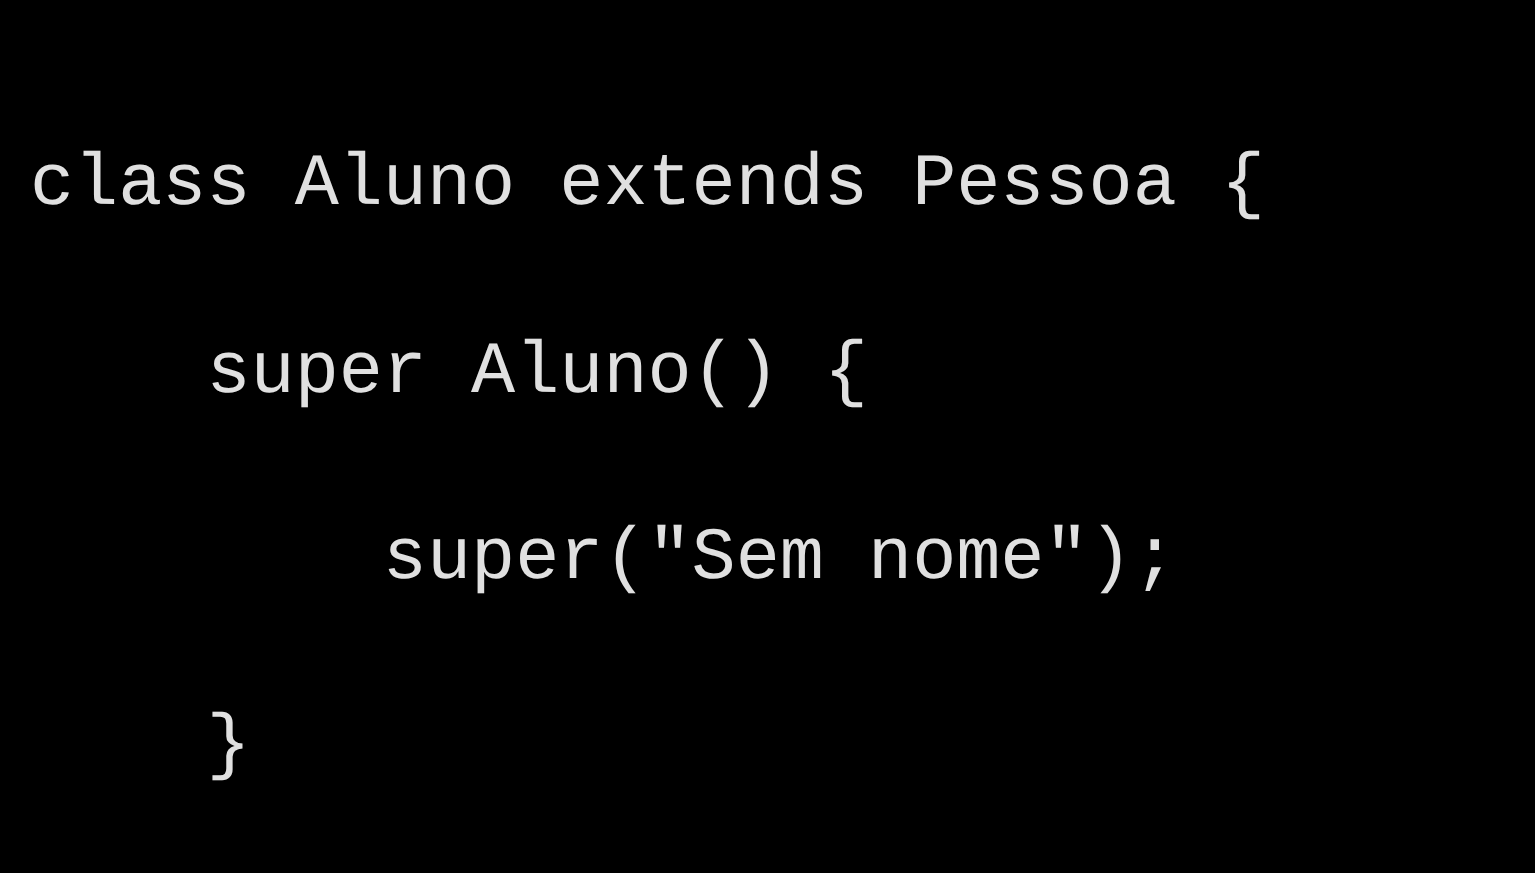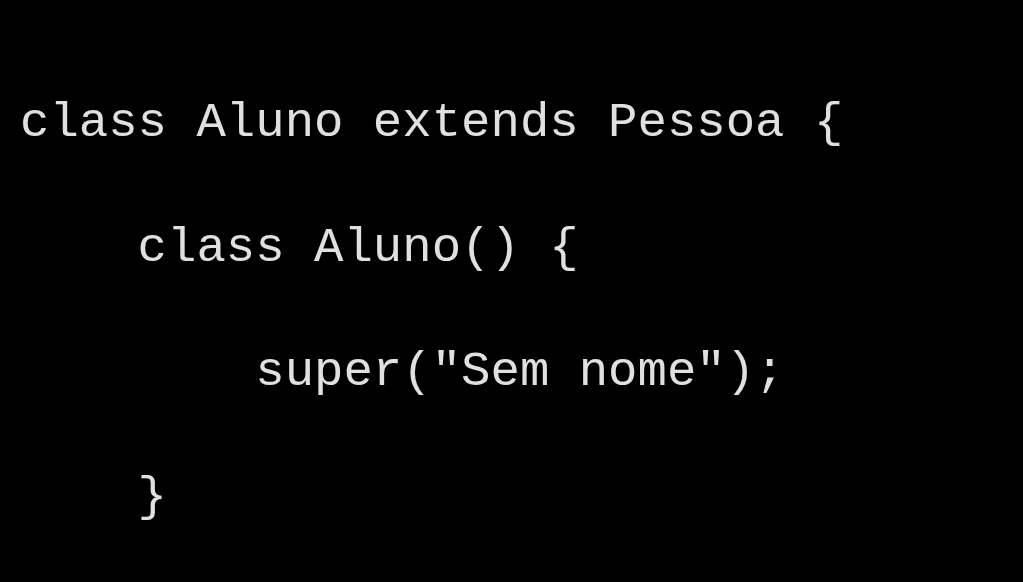--- a/index.html
+++ b/index.html
@@ -24,20 +24,20 @@
     }
     .line {
       display: block;
     }
   </style>
 </head>
 <body>
 
 <div class="code-block">
 <span class="line">class Aluno extends Pessoa {</span>
-<span class="line">    class Aluno() {</span>
+<span class="line">    super Aluno() {</span>
 <span class="line">        super("Sem nome");</span>
 <span class="line">    }</span>
 
 
 
 
 </div>
 
 </body></html>

